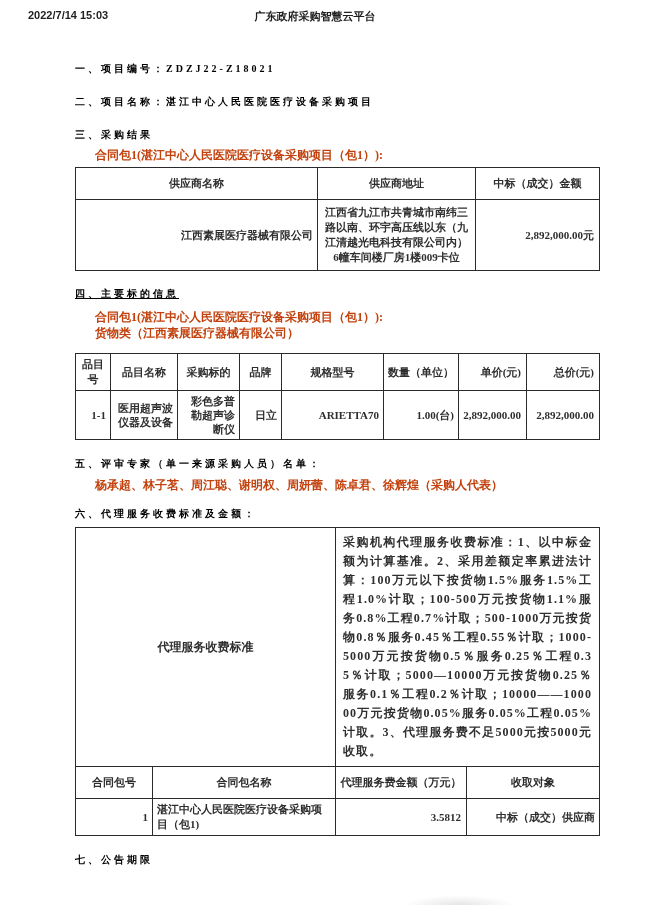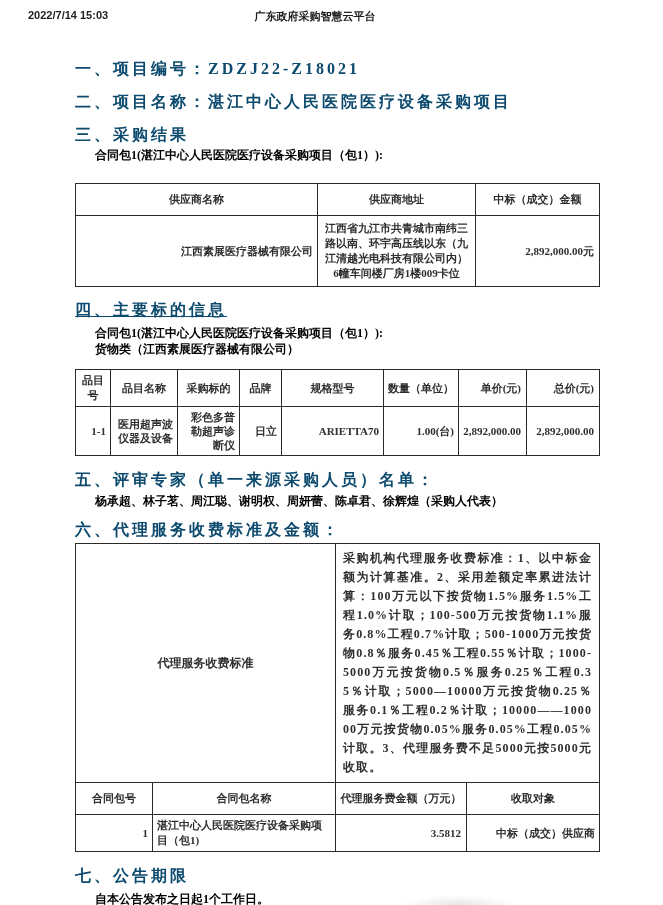--- a/index.html
+++ b/index.html
@@ -25,32 +25,32 @@
   .print-timestamp { position: absolute; left: 28px; top: 1px; }
   .print-site-title { position: absolute; left: 0; right: 0; top: 1px; text-align: center; padding-left: 28px; }
 
   .content {
     position: absolute;
     left: 75px;
     top: 43px;
     width: 524px;
   }
   .sec-heading {
-    font-size: 16px;
+    font-size: 10px;
     font-weight: bold;
     letter-spacing: 3px;
     line-height: 17px;
-    color: #0c4a6e;
+    color: #000000;
   }
   .sub-line {
     font-size: 12px;
     font-weight: bold;
     line-height: 15px;
     margin-left: 20px;
-    color: #000000;
+    color: #c2410c;
   }
 
   table {
     border-collapse: collapse;
     table-layout: fixed;
     width: 524px;
     font-size: 11px;
     color: #2e2e2e;
   }
   th, td {
@@ -104,21 +104,21 @@
 
   <div class="content">
 
     <div class="sec-heading" style="margin-top:17px;">一、项目编号：ZDZJ22-Z18021</div>
 
     <div class="sec-heading" style="margin-top:16px;">二、项目名称：湛江中心人民医院医疗设备采购项目</div>
 
     <div class="sec-heading" style="margin-top:16px;">三、采购结果</div>
     <div class="sub-line" style="margin-top:5px;">合同包1(湛江中心人民医院医疗设备采购项目（包1）):</div>
 
-    <table style="margin-top:20px;">
+    <table style="margin-top:4px;">
       <colgroup>
           <col style="width:242px">
           <col style="width:158px">
           <col style="width:124px">
         </colgroup>
       <tbody>
           <tr>
         <th class="th-tall">供应商名称</th>
         <th class="th-tall">供应商地址</th>
         <th class="th-tall">中标（成交）金额</th>
@@ -196,18 +196,17 @@
       <tr class="agency-data">
         <td class="cell-center">1</td>
         <td class="cell-left">湛江中心人民医院医疗设备采购项目（包1)</td>
         <td class="cell-right">3.5812</td>
         <td class="cell-center">中标（成交）供应商</td>
       </tr>
     </tbody>
       </table>
 
     <div class="sec-heading" style="margin-top:15px;">七、公告期限</div>
-    <div class="sub-line" style="margin-top:8px;">自本公告发布之日起1个工作日。</div>
 
   </div>
 
   <div class="bottom-smudge"></div>
 </div>
 
 </body></html>

